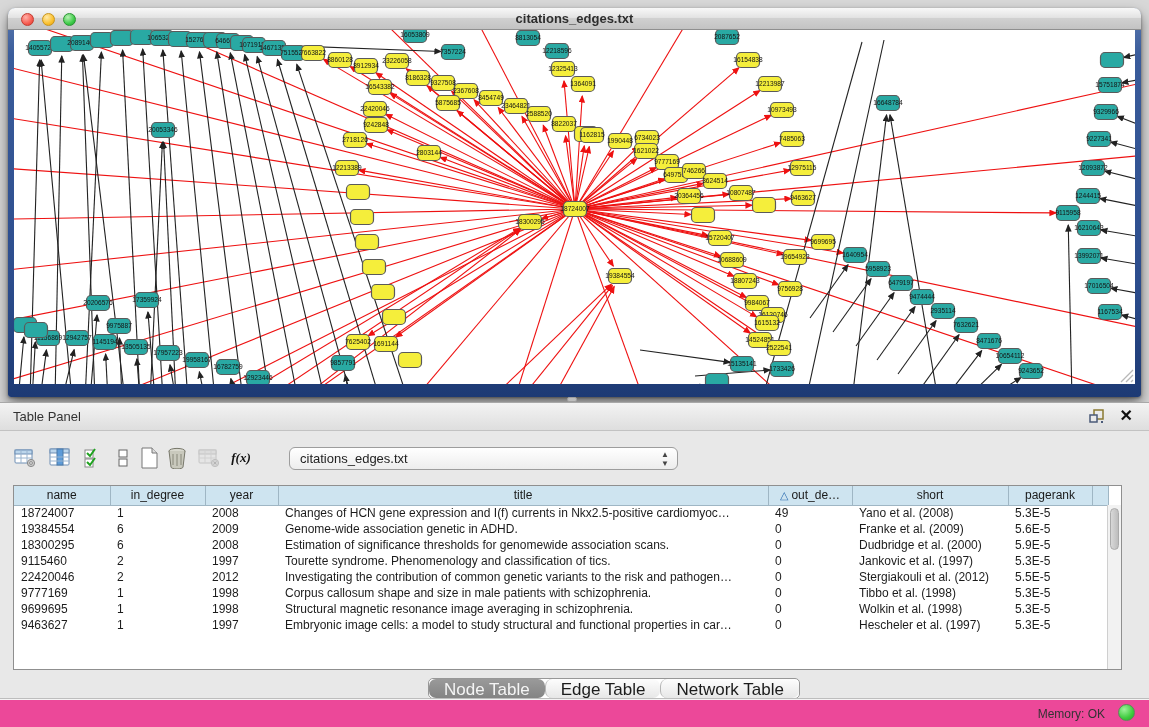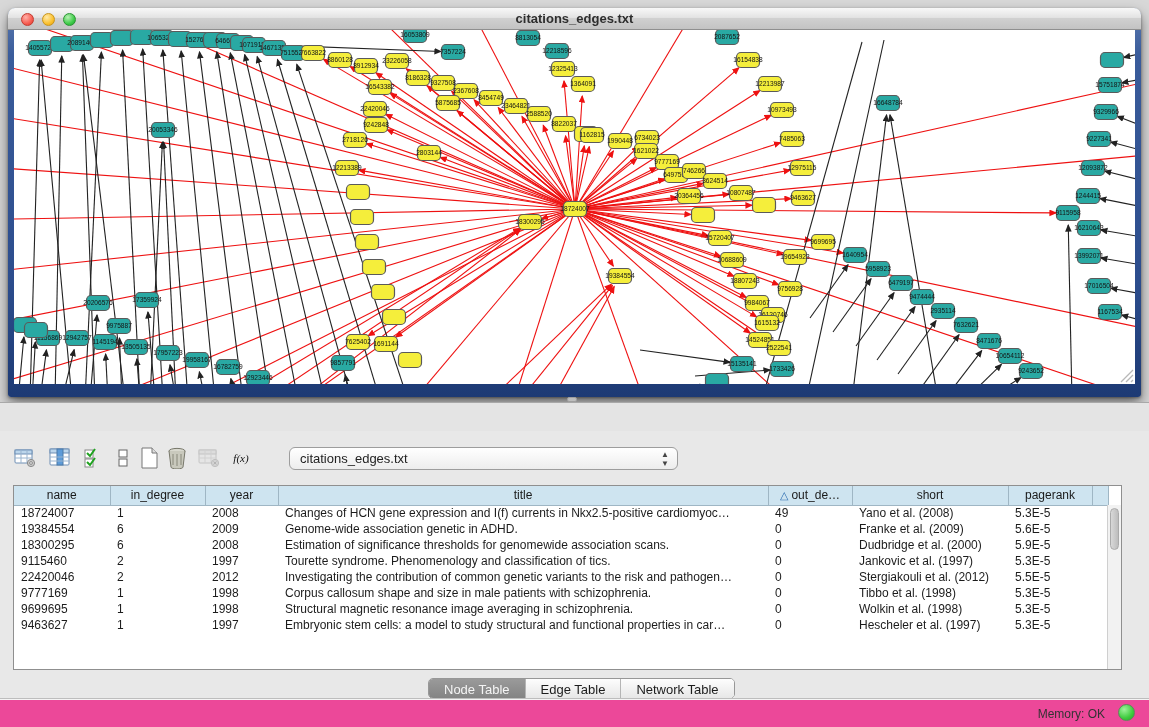--- a/index.html
+++ b/index.html
@@ -38,22 +38,22 @@
   .tp-close { position:absolute; right:16px; top:3px; font-size:16px; font-weight:bold; color:#111; cursor:pointer; }
   .tp-body { position:absolute; left:0; top:28px; width:100%; height:268px; background:#e8e8e8; }
   .drag-dot { position:absolute; left:567px; top:-6px; width:10px; height:5px;
     background:#bdbdbd; border:1px solid #9e9e9e; border-radius:2px; }
 
   
   .toolbar { position:absolute; left:0; top:14px; width:100%; height:30px; }
   .tbtn { position:absolute; top:0; width:26px; height:26px; display:flex;
     align-items:center; justify-content:center; cursor:pointer; }
   .tbtn.disabled { opacity:.45; cursor:default; }
-  .fx { font-family:"Liberation Serif", serif; font-style:italic; font-weight:normal;
-    font-size:11px; color:#111; }
+  .fx { font-family:"Liberation Serif", serif; font-style:italic; font-weight:bold;
+    font-size:13px; color:#111; }
   .combo { position:absolute; left:289px; top:2px; width:389px; height:23px;
     background:linear-gradient(180deg,#ffffff,#ededed); border:1px solid #9d9d9d;
     border-radius:6px; font-size:13px; color:#222; line-height:21px; padding-left:10px;
     cursor:pointer; }
   .combo .arrows { position:absolute; right:8px; top:2px; font-size:8px; color:#444;
     line-height:9px; text-align:center; }
 
   
   .tablewrap { position:absolute; left:13px; top:54px; width:1109px; height:185px;
     background:#fff; border:1px solid #8f8f8f; overflow:hidden; }
@@ -68,23 +68,23 @@
   .vscroll { position:absolute; right:0; top:19px; width:14px; bottom:0;
     background:#f2f2f2; border-left:1px solid #cfcfcf; }
   .vthumb { position:absolute; left:2px; top:3px; width:9px; height:42px;
     background:linear-gradient(90deg,#d8d8d8,#bdbdbd); border:1px solid #aaa;
     border-radius:5px; }
 
   
   .tabs { position:absolute; left:428px; top:247px; display:flex; height:21px;
     border:1px solid #979797; border-radius:5px; overflow:hidden;
     background:#fff; box-shadow:0 1px 0 rgba(255,255,255,.7); }
-  .tab { padding:2px 15px; font-size:13px; color:#1c1c1c; cursor:pointer;
+  .tab { padding:2px 15px; font-size:17px; color:#1c1c1c; cursor:pointer;
     background:linear-gradient(180deg,#fdfdfd,#e7e7e7); border-left:1px solid #b5b5b5;
-    line-height:17px; }
+    line-height:17px;border-radius:7px; }
   .tab:first-child { border-left:none; }
   .tab.selected { background:linear-gradient(180deg,#9a9a9a,#848484); color:#f5f5f5; }
 
   
   .statusbar { position:absolute; left:0; bottom:0; width:100%; height:29px;
     background:#ec4899; border-top:1px solid #bdbdbd; box-shadow:inset 0 1px 0 #f4f4f4; }
   .memlabel { position:absolute; right:44px; top:8px; font-size:12px; color:#333; }
   .memdot { position:absolute; right:14px; top:5px; width:17px; height:17px; border-radius:50%;
     background:radial-gradient(circle at 35% 30%,#9ef29b,#3ecb3e 60%,#28a428);
     border:1px solid #5a8a5a; }
@@ -730,20 +730,29 @@
           </g>
       </svg>
       <svg class="grip" width="16" height="16">
         <path d="M15,3 L3,15 M15,8 L8,15 M15,13 L13,15" stroke="#8a8a8a" stroke-width="1.3" fill="none"></path>
       </svg>
     </div>
   </div>
 
   <div class="tablepanel">
     <div class="drag-dot"></div>
+    <div class="tp-header">
+      <span class="tp-title">Table Panel</span>
+      <svg class="tp-float" viewBox="0 0 16 16">
+        <rect x="5" y="1" width="9" height="9" fill="none" stroke="#8a7a30" stroke-width="1.5"></rect>
+        <rect x="1" y="6" width="7" height="7" fill="#e9e9e9" stroke="#4a5a78" stroke-width="1.5"></rect>
+        <rect x="12" y="12" width="2" height="2" fill="#4a5a78"></rect>
+      </svg>
+      <span class="tp-close">✕</span>
+    </div>
 
     <div class="tp-body">
 
       <div class="toolbar">
         <div class="tbtn" style="left:12px">
           <svg class="icon-svg" width="22" height="20" viewBox="0 0 22 20">
             <rect x="1" y="2" width="17" height="13" rx="1" fill="#fff" stroke="#6f8fb5"></rect>
             <rect x="1" y="2" width="17" height="4" fill="#bcd6ec" stroke="#6f8fb5"></rect>
             <path d="M1,10 h17 M7,2 v13 M13,2 v13" stroke="#9ab4cf" fill="none"></path>
             <circle cx="17" cy="15" r="3.6" fill="#c9c9c9" stroke="#8a8a8a"></circle>
@@ -895,21 +904,21 @@
                 <td>Structural magnetic resonance image averaging in schizophrenia.</td>
                 <td>0</td>
                 <td>Wolkin et al. (1998)</td>
                 <td>5.3E-5</td>
                 <td></td>
               </tr>
               <tr>
                 <td>9463627</td>
                 <td>1</td>
                 <td>1997</td>
-                <td>Embryonic stem cells: a model to study structural and functional properties in car…</td>
+                <td>Embryonic image cells: a model to study structural and functional properties in car…</td>
                 <td>0</td>
                 <td>Hescheler et al. (1997)</td>
                 <td>5.3E-5</td>
                 <td></td>
               </tr>
             </tbody>
         </table>
         <div class="vscroll">
           <div class="vthumb"></div>
         </div>

